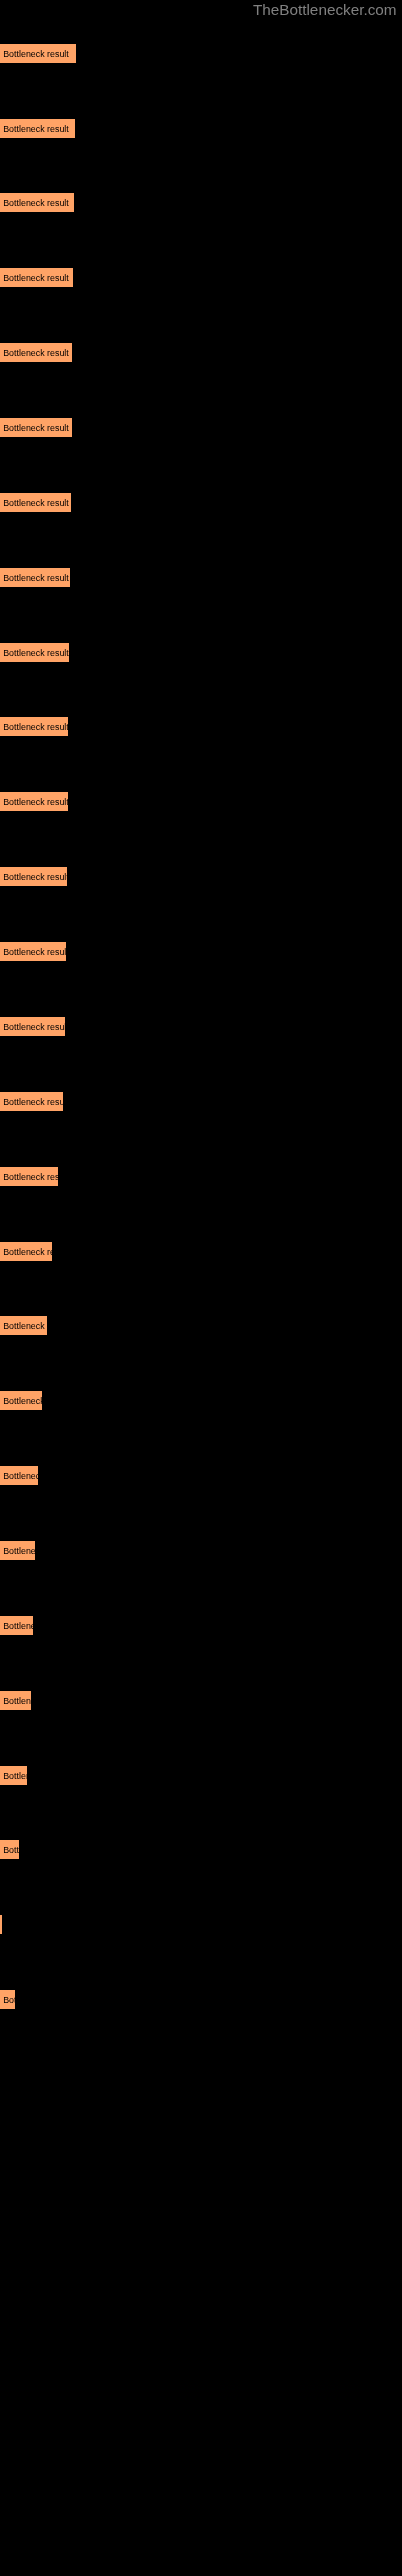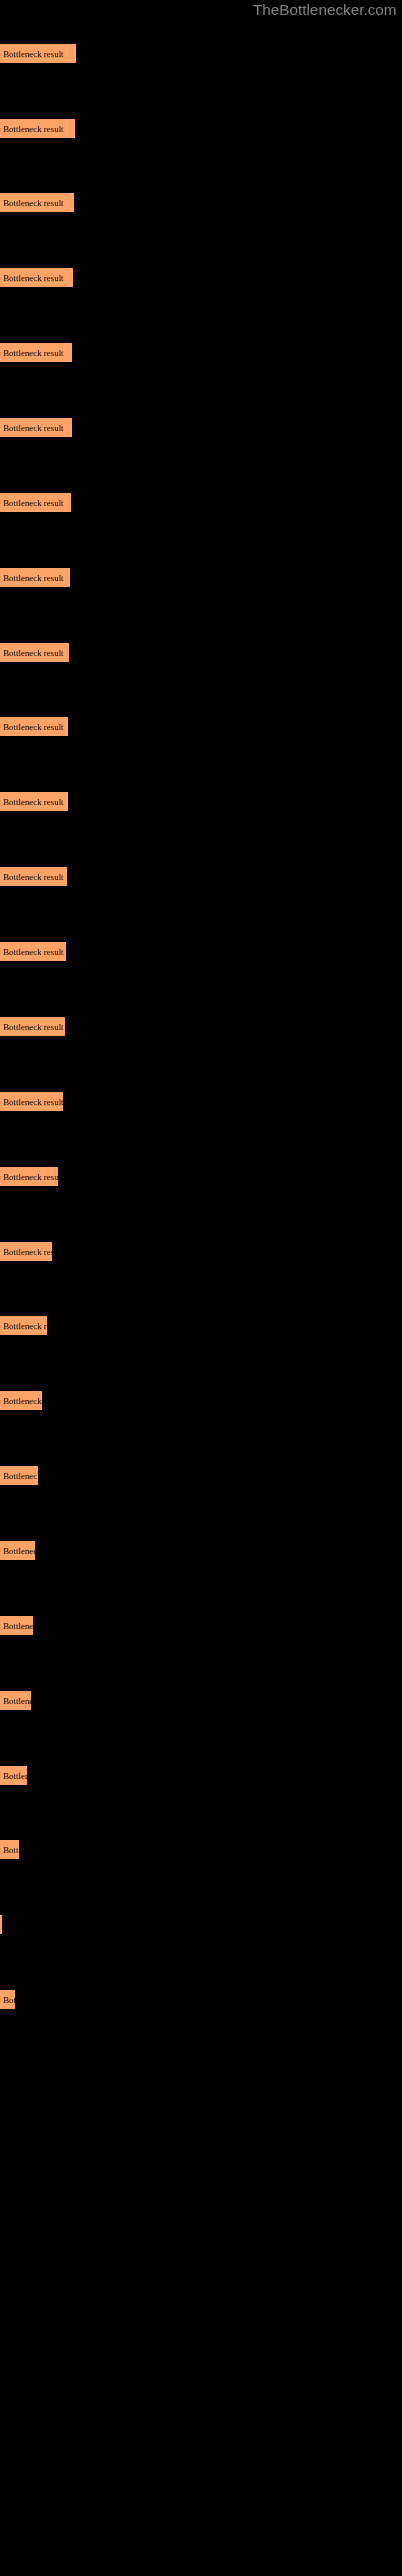--- a/index.html
+++ b/index.html
@@ -62,21 +62,21 @@
     background: #ffa366;
     border-top: 0.8px solid #000000;
     border-bottom: 0.8px solid #000000;
     box-sizing: border-box;
   }
   .bar-label {
     position: absolute;
     left: 3.2px;
     top: 50%;
     transform: translateY(-50%);
-    font-family: Liberation Serif, serif;
+    font-family: Liberation Sans, sans-serif;
     font-size: 8.9px;
     line-height: 10.5px;
     color: #000000;
     white-space: nowrap;
     pointer-events: none;
   }
   .bar-clip {
     position: absolute;
     left: 0;
     top: 0;

